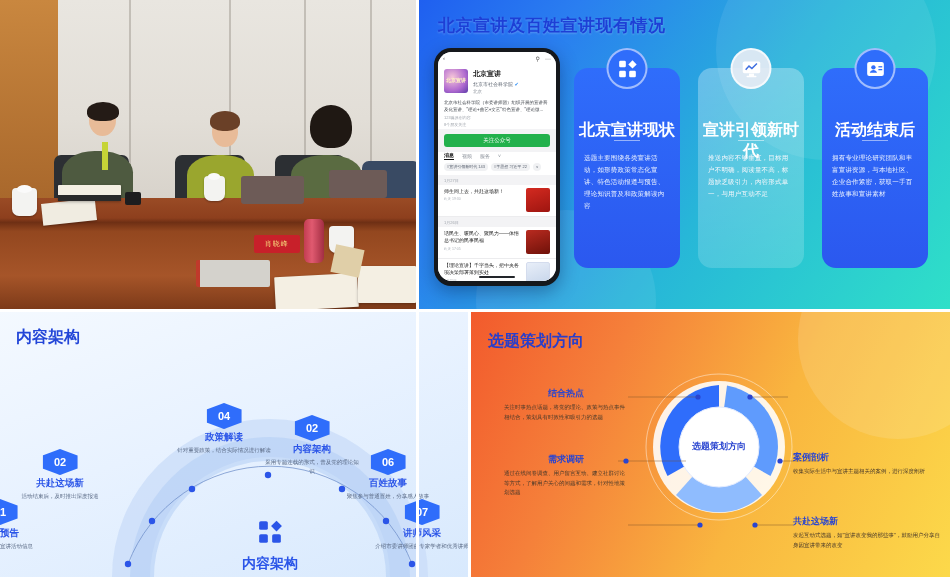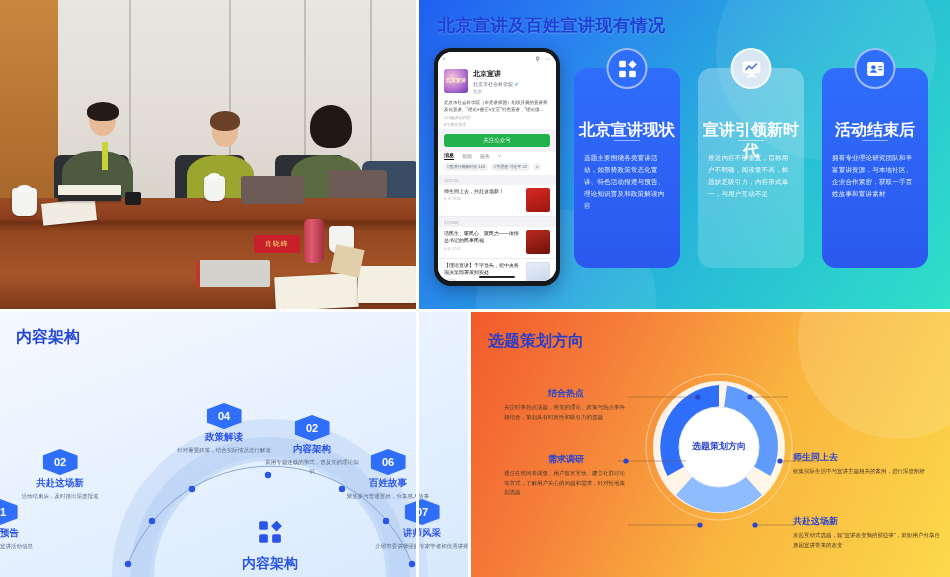--- a/index.html
+++ b/index.html
@@ -422,21 +422,21 @@
     <div class="olabel left" style="left:36px; top:144px;">
       <div class="otitle">需求调研</div>
       <div class="odesc">通过在线问卷调查、用户留言互动、建立社群讨论等方式，了解用户关心的问题和需求，针对性地策划选题</div>
     </div>
     <div class="olabel left" style="left:36px; top:78px;">
       <div class="otitle">结合热点</div>
       <div class="odesc">关注时事热点话题，将党的理论、政策与热点事件相结合，策划具有时效性和吸引力的选题</div>
     </div>
 
     <div class="olabel right" style="left:325px; top:142px; width:148px;">
-      <div class="otitle">师生同上去</div>
+      <div class="otitle">案例剖析</div>
       <div class="odesc">收集实际生活中与宣讲主题相关的案例，进行深度剖析</div>
     </div>
     <div class="olabel right" style="left:325px; top:206px; width:148px;">
       <div class="otitle">共赴这场新</div>
       <div class="odesc">发起互动式选题，如"宣讲改变我的那些事"，鼓励用户分享自身因宣讲带来的改变</div>
     </div>
   </div>
 
   <div class="sep-v"></div>
   <div class="sep-h"></div>

